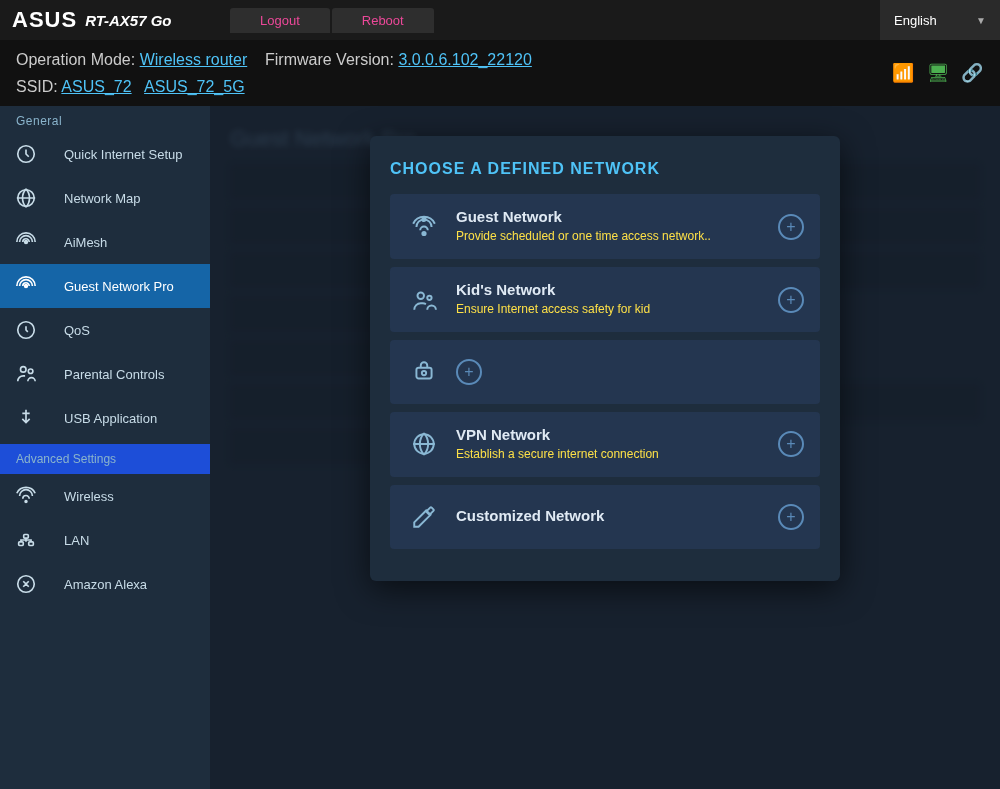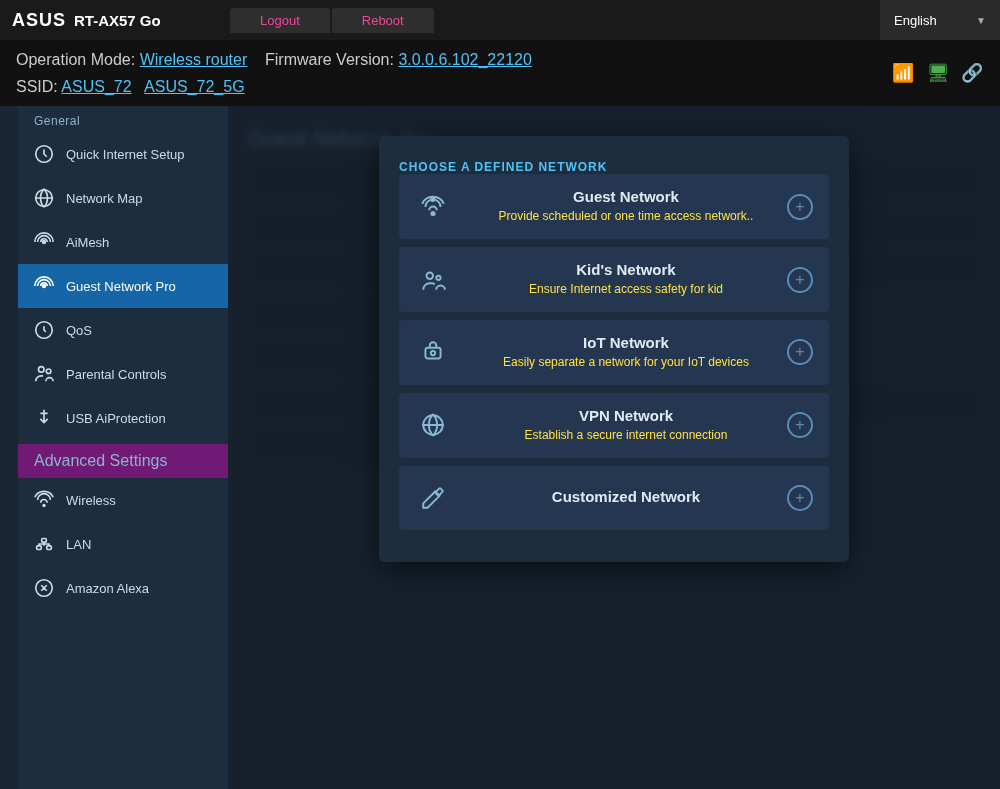--- a/index.html
+++ b/index.html
@@ -24,29 +24,30 @@
     .logo-area {
       display: flex;
       align-items: center;
       background: #1a1a1a;
       padding: 0 12px;
       height: 100%;
       min-width: 220px;
     }
     .asus-logo {
       color: #fff;
-      font-size: 18px;
+      font-size: 22px;
       font-weight: bold;
       letter-spacing: 1px;
       margin-right: 8px;
     }
     .model-name {
       color: #fff;
       font-size: 15px;
       font-weight: bold;
+      font-style: italic;
     }
     .top-buttons {
       display: flex;
       gap: 2px;
       flex: 1;
       padding: 0 10px;
     }
     .top-btn {
       background: #2e2e2e;
       color: #ec4899;
@@ -97,61 +98,60 @@
     }
 
     
     .sidebar {
       width: 210px;
       background: #1e2d3d;
       flex-shrink: 0;
       overflow-y: auto;
       display: flex;
       flex-direction: column;
-      margin-left: 18px;
     }
     .sidebar::-webkit-scrollbar { width: 4px; }
     .sidebar::-webkit-scrollbar-thumb { background: #2a4060; }
 
     .sidebar-section-label {
       color: #8ab4cc;
       font-size: 12px;
       padding: 8px 16px 4px;
       letter-spacing: 0.5px;
     }
 
     .sidebar-item {
       display: flex;
       align-items: center;
       padding: 10px 14px;
       cursor: pointer;
       color: #c8dce8;
       font-size: 13px;
-      gap: 10px;
+      gap: 26px;
       transition: background 0.15s;
     }
     .sidebar-item.active {
       background: #1565a7;
       color: #fff;
     }
     .sidebar-item .si-icon {
       width: 24px;
       height: 24px;
       display: flex;
       align-items: center;
       justify-content: center;
       font-size: 16px;
       flex-shrink: 0;
     }
     .sidebar-item .si-label { font-size: 13px; }
 
     .adv-settings-header {
-      background: #701a75;
+      background: #1d4ed8;
       color: #8ab4cc;
-      font-size: 16px;
+      font-size: 12px;
       padding: 8px 16px;
       margin-top: 4px;
     }
 
     
     .content-area {
       flex: 1;
       background: #243347;
       overflow-y: auto;
       position: relative;
@@ -191,23 +191,24 @@
     .modal-box {
       background: #1e2d3d;
       border-radius: 6px;
       width: 470px;
       padding: 24px 20px;
       box-shadow: 0 8px 32px rgba(0,0,0,0.6);
     }
 
     .modal-header-label {
       color: #4fc3f7;
-      font-size: 12px;
+      font-size: 16px;
       font-weight: bold;
       letter-spacing: 1px;
+      margin-bottom: 16px;
     }
 
     .network-option {
       display: flex;
       align-items: center;
       background: #243650;
       border-radius: 4px;
       padding: 14px 16px;
       margin-bottom: 8px;
       cursor: pointer;
@@ -219,21 +220,21 @@
       height: 36px;
       display: flex;
       align-items: center;
       justify-content: center;
       font-size: 20px;
       color: #8ab8d4;
       flex-shrink: 0;
       margin-right: 14px;
     }
 
-    .network-option-text { flex: 1; text-align: center; }
+    .network-option-text { flex: 1; }
     .network-option-name {
       color: #e0eaf4;
       font-size: 15px;
       font-weight: bold;
       margin-bottom: 3px;
     }
     .network-option-desc {
       color: #fde047;
       font-size: 12px;
       line-height: 1.4;
@@ -363,21 +364,21 @@
       </span>
       <span class="si-label">Parental Controls</span>
     </div>
 
     <div class="sidebar-item">
       <span class="si-icon">
         <svg class="svg-icon" viewBox="0 0 24 24">
             <path d="M12 3v13M8 13l4 4 4-4M8 7h8"></path>
           </svg>
       </span>
-      <span class="si-label">USB AiProtection</span>
+      <span class="si-label">USB Application</span>
     </div>
 
 
     <div class="adv-settings-header">Advanced Settings</div>
 
     <div class="sidebar-item">
       <span class="si-icon">
         <svg class="svg-icon" viewBox="0 0 24 24">
             <path d="M5 12a7 7 0 0 1 14 0M2 9a11 11 0 0 1 20 0M8.5 15a3.5 3.5 0 0 1 7 0"></path>
             <circle cx="12" cy="18" r="1" fill="currentColor"></circle>
@@ -458,24 +459,20 @@
         </div>
 
         <div class="network-option">
           <div class="network-option-icon">
             <svg class="svg-icon" viewBox="0 0 24 24" style="width:26px;height:26px">
               <rect x="5" y="8" width="14" height="10" rx="2"></rect>
               <path d="M9 8V6a3 3 0 0 1 6 0v2"></path>
               <circle cx="12" cy="13" r="2"></circle>
             </svg>
           </div>
-          <div class="network-option-text">
-            <div class="network-option-name">IoT Network</div>
-            <div class="network-option-desc">Easily separate a network for your IoT devices</div>
-          </div>
           <div class="network-option-add">+</div>
         </div>
 
         <div class="network-option">
           <div class="network-option-icon">
             <svg class="svg-icon" viewBox="0 0 24 24" style="width:26px;height:26px">
               <circle cx="12" cy="12" r="9"></circle>
               <path d="M2 12h20M12 2a15 15 0 0 1 0 20M12 2a15 15 0 0 0 0 20"></path>
             </svg>
           </div>

